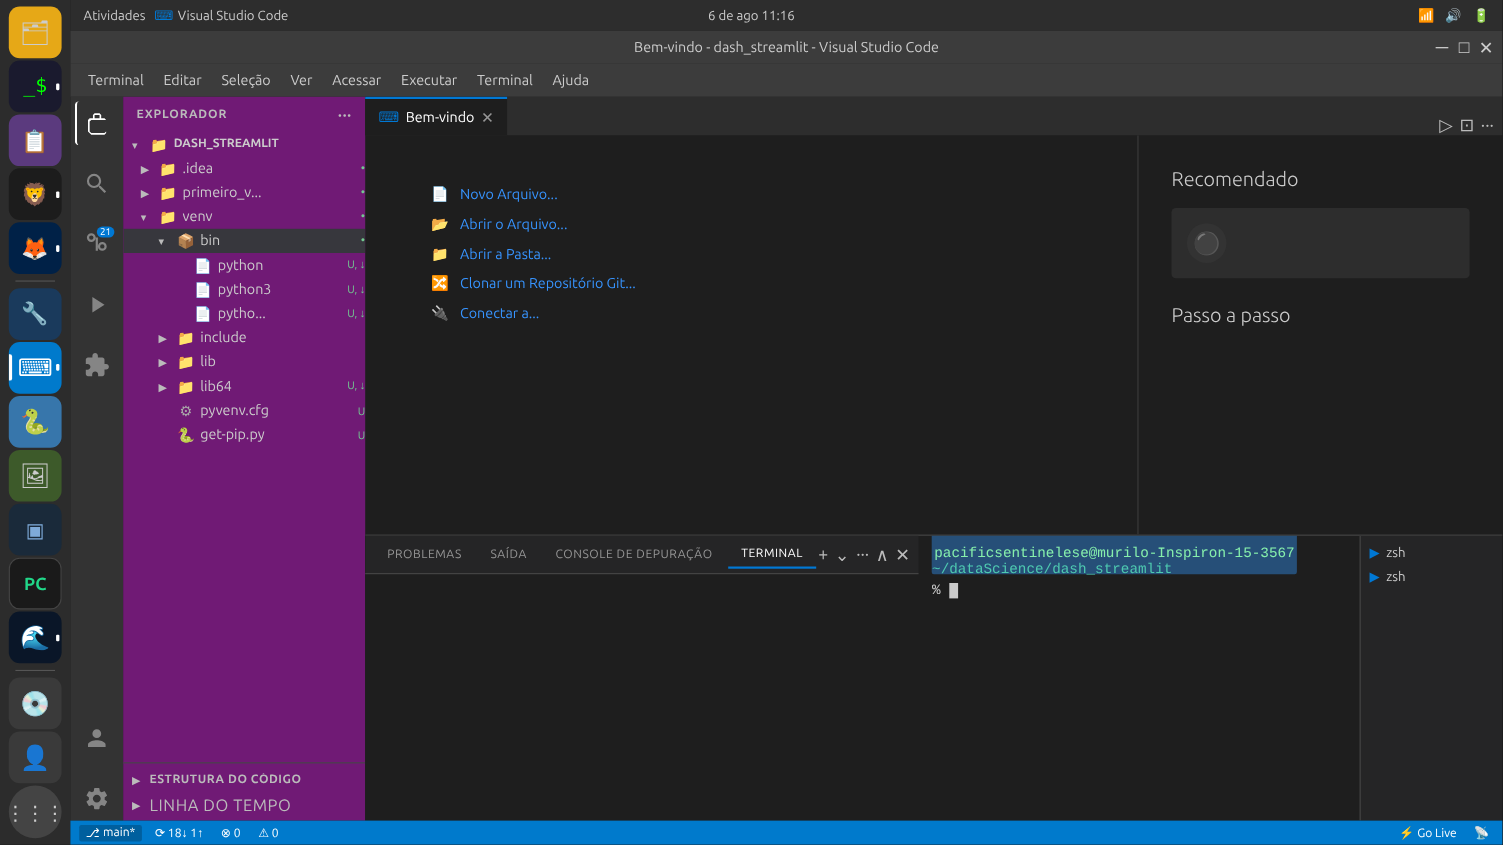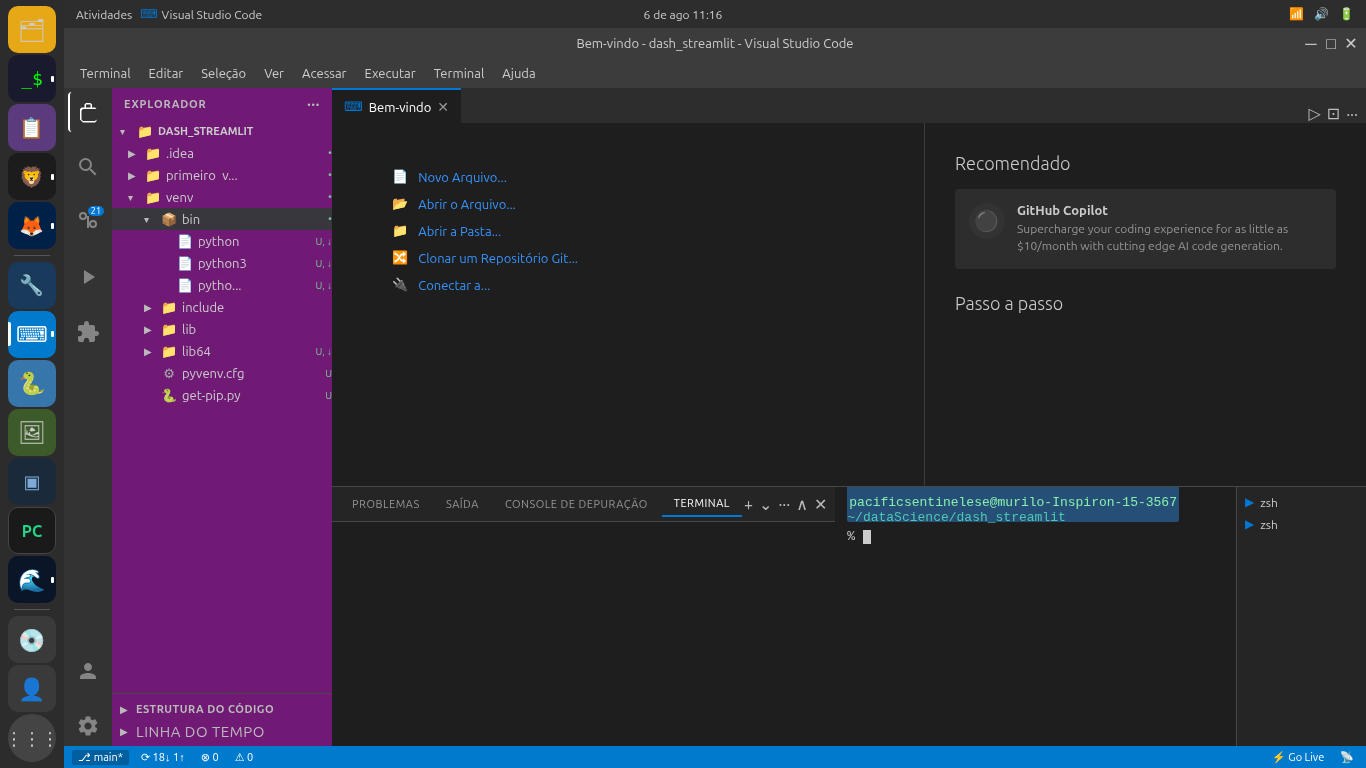--- a/index.html
+++ b/index.html
@@ -71,21 +71,21 @@
     }
     .tab.active { background: #1e1e1e; color: #fff; border-top: 2px solid #0078d4; }
     .tab-close { font-size: 14px; color: #969696; }
     .tab-bar-actions { margin-left: auto; display: flex; align-items: center; padding-right: 8px; gap: 6px; color: #bbb; font-size: 16px; }
 
     
     .welcome-content {
       flex: 1; display: flex; overflow: hidden;
     }
     .welcome-main { flex: 1; padding: 40px 60px; overflow-y: auto; }
-    .welcome-right { width: 442px; padding: 30px 30px; border-left: 1px solid #3c3c3c; }
+    .welcome-right { width: 332px; padding: 30px 30px; border-left: 1px solid #3c3c3c; }
 
     .welcome-section { margin-bottom: 32px; }
     .section-title { font-size: 22px; color: #ccc; font-weight: 300; margin-bottom: 16px; }
     .welcome-link { display: flex; align-items: center; gap: 10px; padding: 6px 0; color: #3794ff; cursor: pointer; font-size: 13px; }
 
     .rec-title { font-size: 18px; color: #ccc; font-weight: 300; margin-bottom: 16px; }
     .rec-card { background: #2d2d2d; border-radius: 4px; padding: 14px; margin-bottom: 12px; display: flex; align-items: flex-start; gap: 12px; }
     .rec-card-title { font-size: 13px; color: #ccc; font-weight: 600; margin-bottom: 4px; }
     .rec-card-desc { font-size: 12px; color: #969696; line-height: 1.4; }
 
@@ -437,24 +437,20 @@
                 <span>Conectar a...</span>
               </div>
             </div>
           </div>
 
           <div class="welcome-right">
             <div class="rec-title">Recomendado</div>
             <div class="rec-card">
               <div style="width:36px;height:36px;background:#333;border-radius:50%;display:flex;align-items:center;justify-content:center;flex-shrink:0;">
                 <span style="font-size:20px;">⚫</span>
-              </div>
-              <div>
-                <div class="rec-card-title">GitHub Copilot</div>
-                <div class="rec-card-desc">Supercharge your coding experience for as little as $10/month with cutting edge AI code generation.</div>
               </div>
             </div>
             <div style="margin-top: 24px;">
               <div class="step-title">Passo a passo</div>
             </div>
           </div>
         </div>
 
         <div class="panel">
           <div class="panel-tabs">

